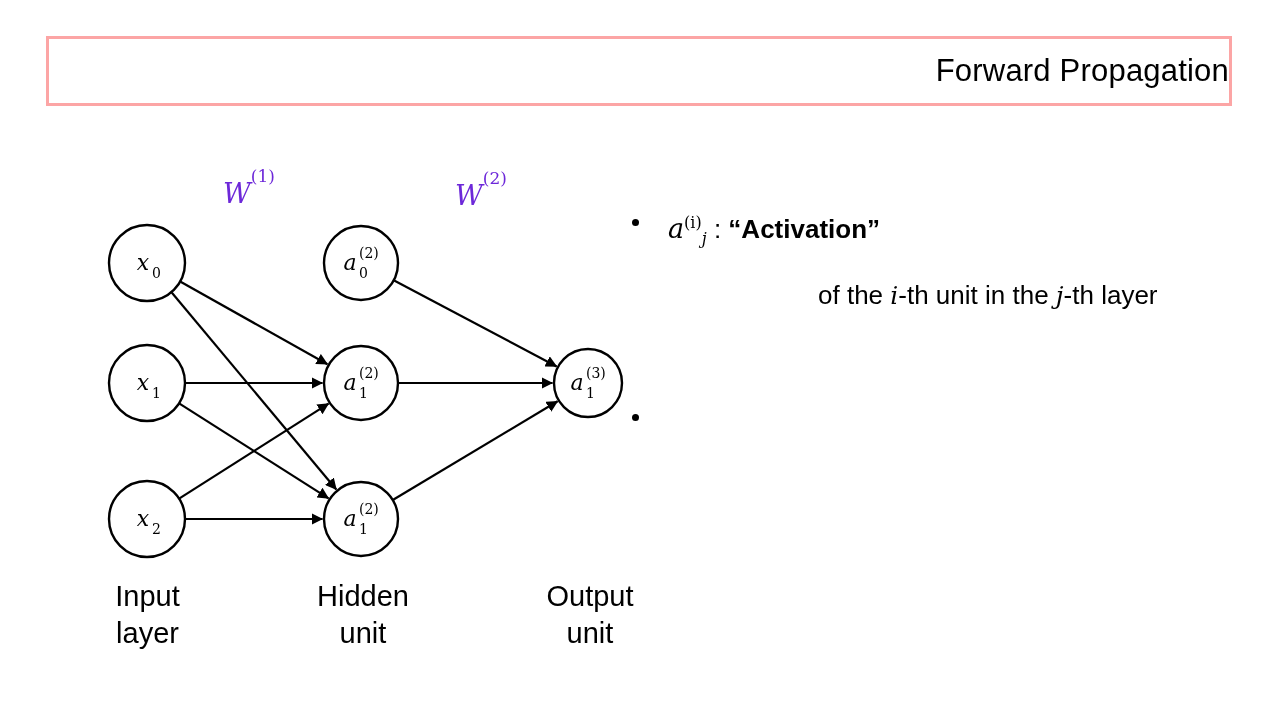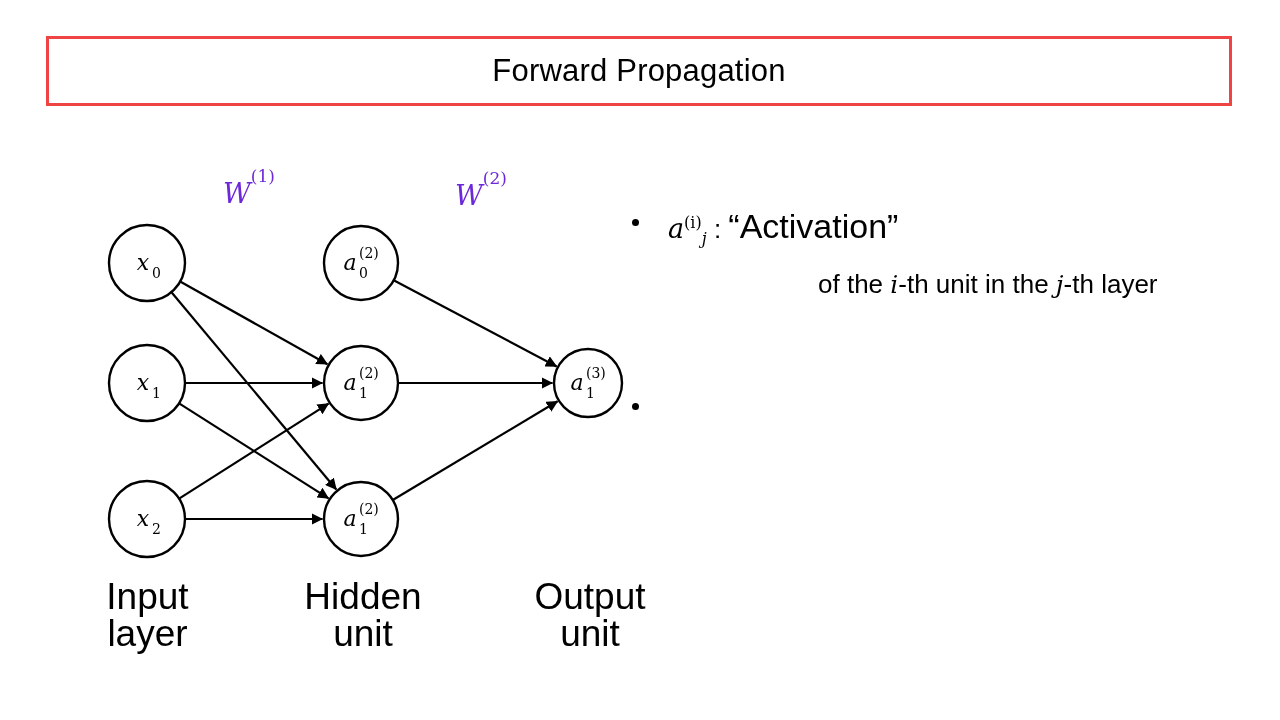--- a/index.html
+++ b/index.html
@@ -16,25 +16,25 @@
     color: #000000;
   }
 
   
   #title-box {
     position: absolute;
     left: 46px;
     top: 36px;
     width: 1186px;
     height: 70px;
-    border: 3px solid #ef4444;
+    border: 3px solid #fca5a5;
     box-sizing: border-box;
     display: flex;
     align-items: center;
-    justify-content: center;
+    justify-content: flex-end;
     background: #ffffff;
   }
   #title-text {
     font-size: 31px;
     font-weight: 400;
     letter-spacing: 0.2px;
     color: #000000;
     font-family: "Liberation Sans", sans-serif;
   }
 
@@ -86,21 +86,21 @@
     top: -0.62em;
     position: relative;
   }
   #w1-label { left: 223px; top: 177px; }
   #w2-label { left: 455px; top: 179px; }
 
   
   .layer-caption {
     position: absolute;
     font-family: "Liberation Sans", sans-serif;
-    font-size: 37px;
+    font-size: 29px;
     line-height: 37px;
     color: #000000;
     text-align: center;
     white-space: pre-line;
   }
   #caption-input  { left: 75px;  top: 578px; width: 145px; }
   #caption-hidden { left: 288px; top: 578px; width: 150px; }
   #caption-output { left: 516px; top: 578px; width: 148px; }
 
   
@@ -127,44 +127,44 @@
     padding-left: 40px;
     font-size: 26px;
     line-height: 36px;
     white-space: nowrap;
   }
   .bullet-line-2 {
     font-size: 26px;
     line-height: 36px;
     white-space: nowrap;
   }
-  #act-line-2 { padding-left: 190px; margin-top: 9px; }
+  #act-line-2 { padding-left: 190px; margin-top: 20px; }
   #wgt-line-2 { padding-left: 55px;  margin-top: 7px; }
 
   .mathvar {
     font-family: "DejaVu Serif", "Liberation Serif", serif;
     font-style: italic;
     font-size: 27px;
   }
   .sup-up {
     font-family: "DejaVu Serif", "Liberation Serif", serif;
     font-style: normal;
     font-size: 16px;
     vertical-align: super;
   }
   .sub-it {
     font-family: "DejaVu Serif", "Liberation Serif", serif;
     font-style: italic;
     font-size: 16px;
     vertical-align: sub;
   }
   .term-strong {
-    font-weight: normal;
-    font-family: "Liberation Sans", sans-serif;
-    font-size: 34px;
+    font-weight: bold;
+    font-family: "Liberation Sans", sans-serif;
+    font-size: 26px;
   }
   .plain {
     font-family: "Liberation Sans", sans-serif;
     font-size: 26px;
   }
   .inline-it {
     font-family: "DejaVu Serif", "Liberation Serif", serif;
     font-style: italic;
     font-size: 25px;
   }

